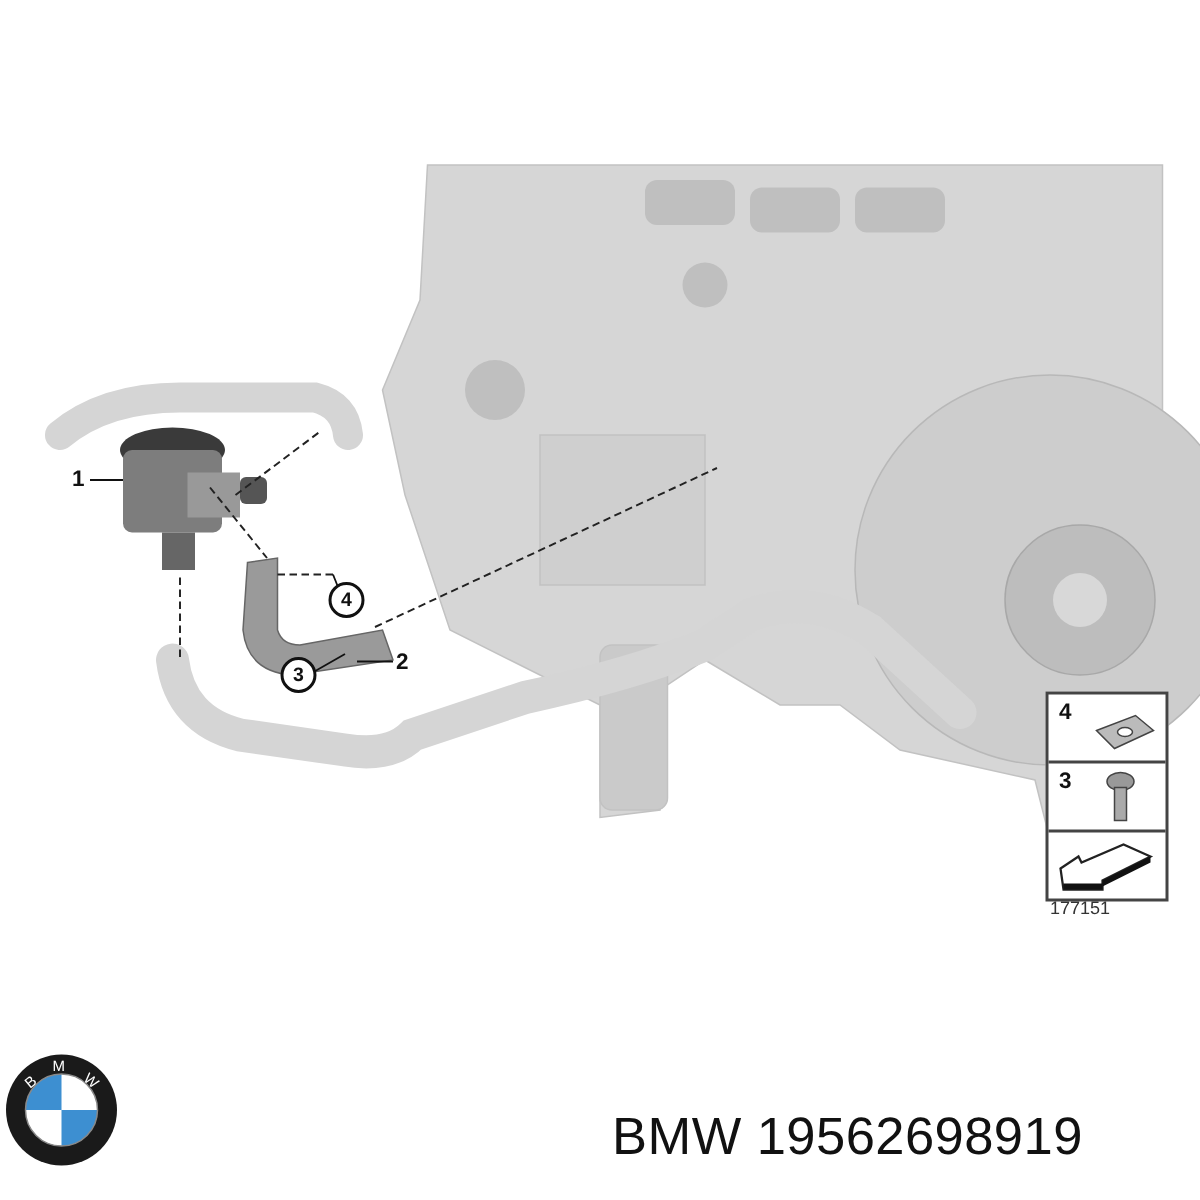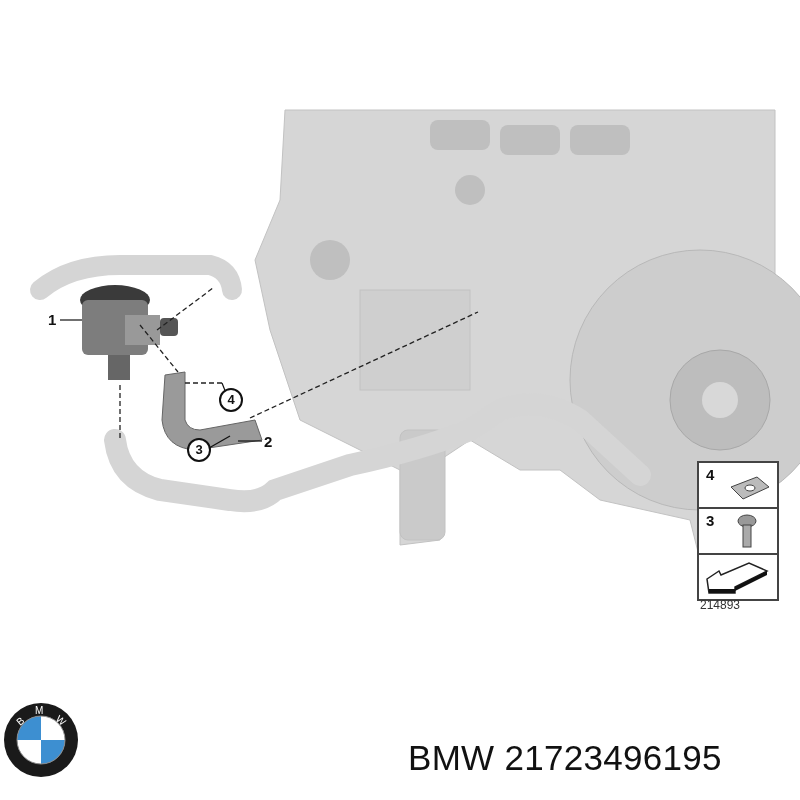--- a/index.html
+++ b/index.html
@@ -89,30 +89,30 @@
       </svg>
     </div>
     <div class="lg-cell" style="top:92px;height:44px;border-bottom:none;">
       <svg style="position:absolute;left:6px;top:4px;" width="66" height="36">
         <path d="M2 20 L14 12 L16 16 L44 4 L62 12 L30 28 L30 34 L4 34 Z" fill="#fff" stroke="#222" stroke-width="1.5"></path>
         <path d="M4 30 L30 30 L30 34 L4 34 Z" fill="#111"></path>
         <path d="M30 28 L62 12 L62 16 L30 32 Z" fill="#111"></path>
       </svg>
     </div>
   </div>
-  <span id="diagram-number">214893</span>
+  <span id="diagram-number">177151</span>
 </div>
 
 <div id="bmw-logo">
   <svg width="76" height="76" viewBox="0 0 76 76">
     <circle cx="38" cy="38" r="37" fill="#1a1a1a"></circle>
     <circle cx="38" cy="38" r="24" fill="#fff"></circle>
     <path d="M38 14 A24 24 0 0 1 62 38 L38 38 Z" fill="#fff"></path>
     <path d="M38 14 A24 24 0 0 0 14 38 L38 38 Z" fill="#3d8fd1"></path>
     <path d="M62 38 A24 24 0 0 1 38 62 L38 38 Z" fill="#3d8fd1"></path>
     <circle cx="38" cy="38" r="24" fill="none" stroke="#888" stroke-width="1"></circle>
     <text x="17" y="24" fill="#fff" font-size="10" font-family="Liberation Sans, sans-serif" transform="rotate(-40 17 24)">B</text>
     <text x="32" y="12" fill="#fff" font-size="10" font-family="Liberation Sans, sans-serif">M</text>
     <text x="52" y="18" fill="#fff" font-size="10" font-family="Liberation Sans, sans-serif" transform="rotate(40 52 18)">W</text>
   </svg>
 </div>
 
-<span id="footer-title">BMW 21723496195</span>
+<span id="footer-title">BMW 19562698919</span>
 
 </body></html>

